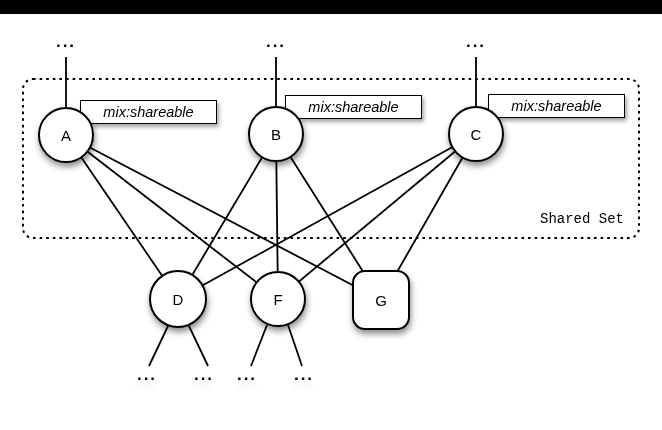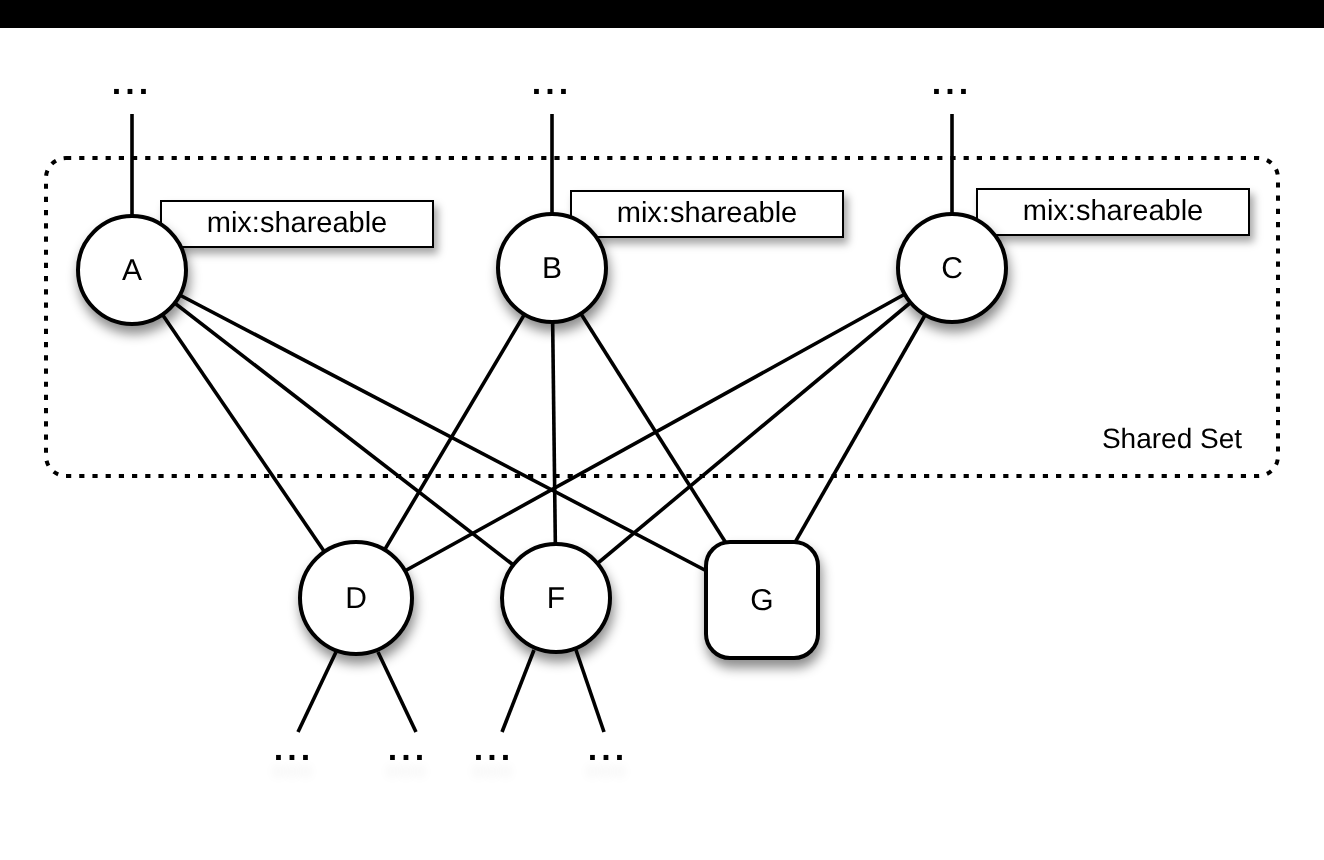--- a/index.html
+++ b/index.html
@@ -11,34 +11,34 @@
   svg.wires { position:absolute; left:0; top:0; z-index:1; }
   .ellipsis {
     position:absolute; width:34px; text-align:center; z-index:2;
     font-weight:bold; font-size:17px; letter-spacing:2px; line-height:17px; color:#000;
   }
   .ellipsis.bottom { text-shadow:0 7px 6px rgba(0,0,0,0.18); }
   .annot {
     position:absolute; width:137px; height:24px; box-sizing:border-box;
     background:#fff; border:1.5px solid #000; z-index:3;
     display:flex; align-items:center; justify-content:center;
-    font-size:14.5px;
+    font-style:italic; font-size:14.5px;
     box-shadow:2px 3px 4px rgba(0,0,0,0.35);
   }
   .node {
     position:absolute; box-sizing:border-box; background:#fff;
     border:2px solid #000; z-index:4;
     display:flex; align-items:center; justify-content:center;
     font-size:15px; color:#000;
     box-shadow:1px 4px 6px rgba(0,0,0,0.45);
   }
   .node.circle { border-radius:50%; }
   .node.rounded { border-radius:13px; }
-  .set-label { position:absolute; left:540px; top:211px; width:92px; text-align:center;
-    font-size:14px; z-index:2; }
+  .set-label { position:absolute; left:540px; top:211px; width:92px; text-align:left;
+    font-size:14px; z-index:2;font-family:Liberation Mono, monospace; }
 </style>
 </head>
 <body>
 
 <div class="stage">
 
   <div class="topbar"></div>
 
   <svg class="wires" width="662" height="430" viewBox="0 0 662 430">
 

